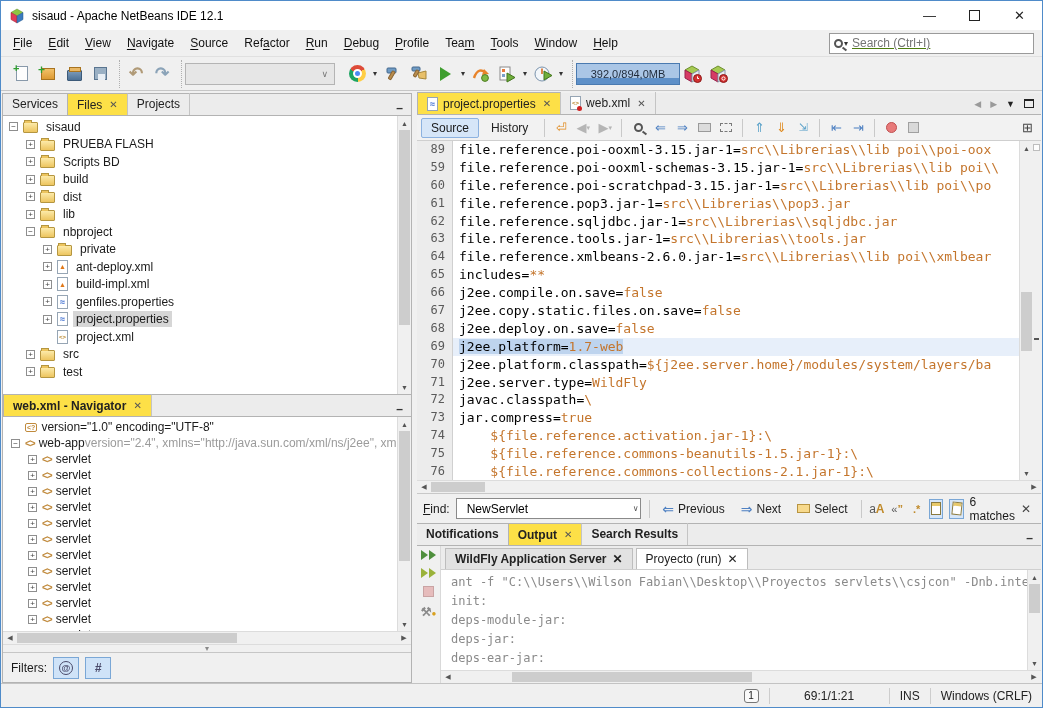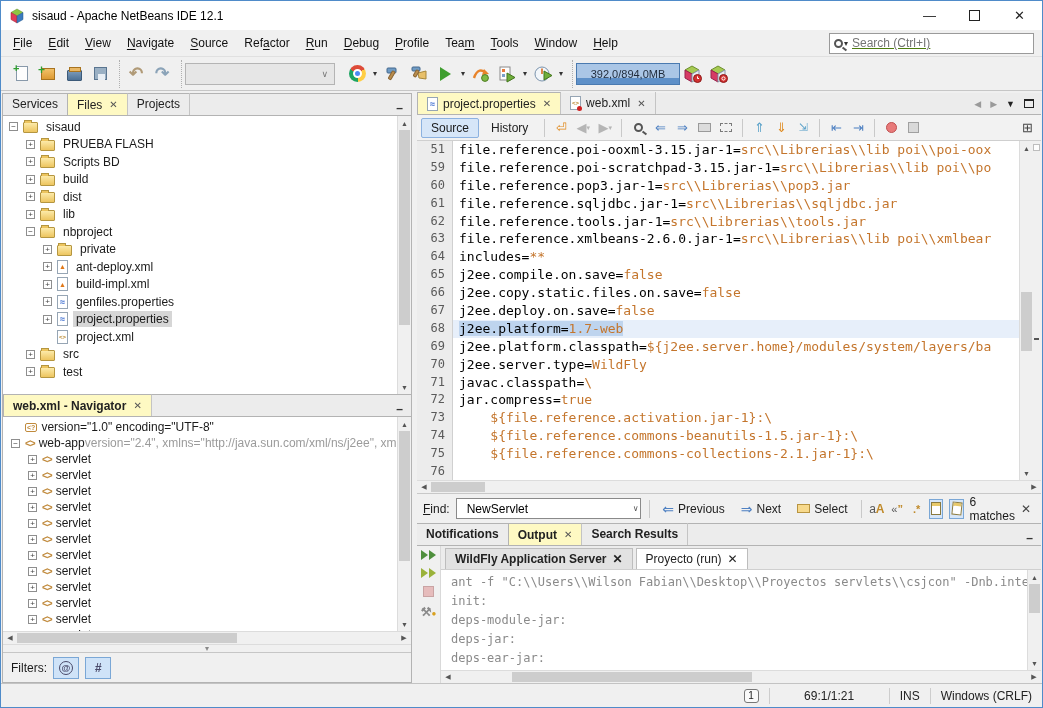--- a/index.html
+++ b/index.html
@@ -52,21 +52,21 @@
 
   
   .main{ flex:1; display:flex; min-height:0; padding:2px 1px 0 1px;}
   .leftcol{ width:410px; display:flex; flex-direction:column; min-height:0;}
   .vsplit{ width:5px; }
   .rightcol{ flex:1; display:flex; flex-direction:column; min-width:0; }
 
   .panel{ border:1px solid #b3b3b3; background:#fff; display:flex; flex-direction:column; min-height:0;}
   .tabrow{ height:22px; background:#ececec; display:flex; align-items:flex-end; border-bottom:1px solid #b3b3b3; flex:0 0 auto;}
   .tab{ padding:3px 9px 3px 9px; border-right:1px solid #c4c4c4; color:#222; display:flex; align-items:center; gap:5px; height:22px; }
-  .tab.active{ background:#fef9c3; border-top:1px solid #b3b3b3; border-left:1px solid #b3b3b3; margin-left:-1px; height:22px;}
+  .tab.active{ background:#fde047; border-top:1px solid #b3b3b3; border-left:1px solid #b3b3b3; margin-left:-1px; height:22px;}
   .tab .x{ color:#555; font-size:10px; margin-left:2px;}
   .tab-min{ margin-left:auto; padding:0 8px; color:#333; font-weight:bold;}
 
   
   .tree{ flex:1; overflow:hidden; background:#fff; display:flex;}
   .tree-rows{ flex:1; overflow:hidden; padding-top:2px;}
   .tree-row{ height:17.5px; display:flex; align-items:center; white-space:nowrap;}
   .exp{ width:9px;height:9px;border:1px solid #8e8e8e;background:#fff;font-size:8px;line-height:7px;text-align:center;color:#444;margin-right:5px;flex:0 0 auto;}
   .exp-sp{ width:9px; margin-right:5px; flex:0 0 auto;}
   .ticon{ margin-right:5px; flex:0 0 auto;}
@@ -594,21 +594,21 @@
             <span class="rec"></span>
           </span>
         <span class="etb">
             <span class="stopq"></span>
           </span>
         <span class="ed-split">⊞</span>
       </div>
 
       <div class="ed-body">
         <div class="gutter" id="editor-gutter">
-            <div class="gut-line">51</div>
+            <div class="gut-line">89</div>
             <div class="gut-line">59</div>
             <div class="gut-line">60</div>
             <div class="gut-line">61</div>
             <div class="gut-line">62</div>
             <div class="gut-line">63</div>
             <div class="gut-line">64</div>
             <div class="gut-line">65</div>
             <div class="gut-line">66</div>
             <div class="gut-line">67</div>
             <div class="gut-line">68</div>
@@ -616,20 +616,21 @@
             <div class="gut-line">70</div>
             <div class="gut-line">71</div>
             <div class="gut-line">72</div>
             <div class="gut-line">73</div>
             <div class="gut-line">74</div>
             <div class="gut-line">75</div>
             <div class="gut-line">76</div>
           </div>
         <div class="code" id="editor-code">
             <div class="code-line"><span class="k">file.reference.poi-ooxml-3.15.jar-1=</span><span class="v">src\\Librerias\\lib poi\\poi-oox</span></div>
+            <div class="code-line"><span class="k">file.reference.poi-ooxml-schemas-3.15.jar-1=</span><span class="v">src\\Librerias\\lib poi\\</span></div>
             <div class="code-line"><span class="k">file.reference.poi-scratchpad-3.15.jar-1=</span><span class="v">src\\Librerias\\lib poi\\po</span></div>
             <div class="code-line"><span class="k">file.reference.pop3.jar-1=</span><span class="v">src\\Librerias\\pop3.jar</span></div>
             <div class="code-line"><span class="k">file.reference.sqljdbc.jar-1=</span><span class="v">src\\Librerias\\sqljdbc.jar</span></div>
             <div class="code-line"><span class="k">file.reference.tools.jar-1=</span><span class="v">src\\Librerias\\tools.jar</span></div>
             <div class="code-line"><span class="k">file.reference.xmlbeans-2.6.0.jar-1=</span><span class="v">src\\Librerias\\lib poi\\xmlbear</span></div>
             <div class="code-line"><span class="k">includes=</span><span class="v">**</span></div>
             <div class="code-line"><span class="k">j2ee.compile.on.save=</span><span class="v">false</span></div>
             <div class="code-line"><span class="k">j2ee.copy.static.files.on.save=</span><span class="v">false</span></div>
             <div class="code-line"><span class="k">j2ee.deploy.on.save=</span><span class="v">false</span></div>
             <div class="code-line sel"><span class="caret"></span><span class="selbg"><span class="k">j2ee.platform=</span><span class="v">1.7-web</span></span></div>

